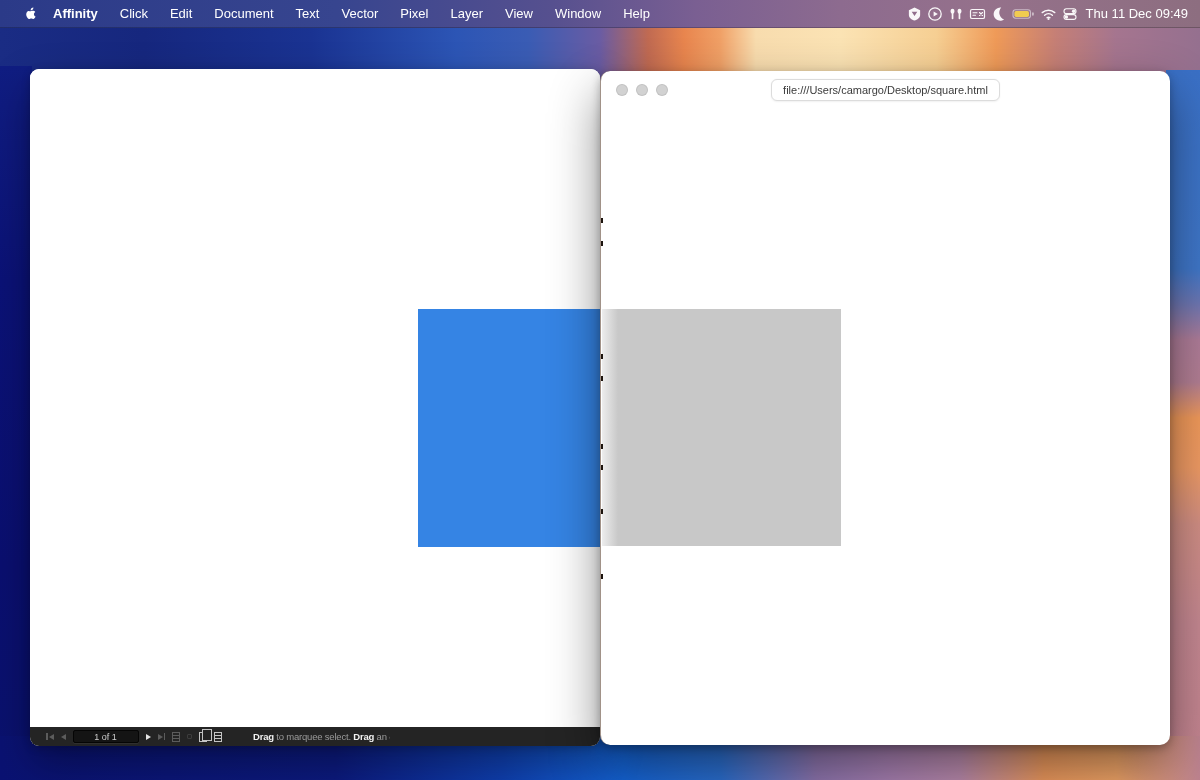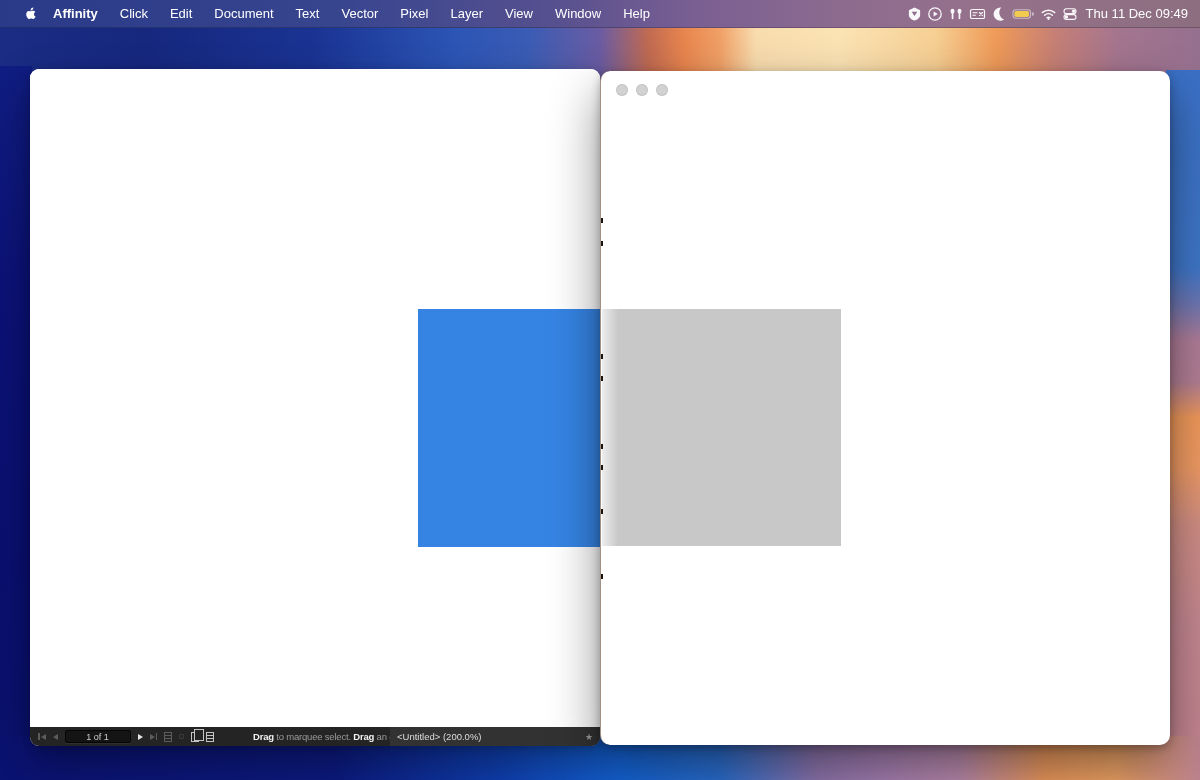--- a/index.html
+++ b/index.html
@@ -37,21 +37,21 @@
   .mb-clock { font-size:13px; margin-left:3px; white-space:nowrap; }
 
   
   .aff-win { position:absolute; z-index:2; left:30px; top:69px; width:570px; height:677px;
     background:#fff; border-radius:9px; overflow:hidden;
     box-shadow:0 18px 40px rgba(0,0,0,0.35), 0 2px 8px rgba(0,0,0,0.22); }
   .aff-canvas { position:absolute; inset:0 0 19px 0; background:#fff; }
   .aff-square { position:absolute; left:388px; top:240px; width:182px; height:238px; background:#3584e4; }
 
   .aff-status { position:absolute; left:0; right:0; bottom:0; height:19px; background:#242424;
-    display:flex; align-items:center; font-size:10px; color:#9a9a9a; }
+    display:flex; align-items:center; font-size:10px; color:#9a9a9a;padding-left:8px; }
   .sb-left { display:flex; align-items:center; gap:7px; margin-left:8px; }
   .pg-btn { display:flex; align-items:center; gap:1px; }
   .tri { width:0; height:0; border-top:3.5px solid transparent; border-bottom:3.5px solid transparent; }
   .tri-left  { border-right:5px solid currentColor; }
   .tri-right { border-left:5px solid currentColor; }
   .vbar { width:1.5px; height:7px; background:currentColor; }
   .dim { color:#5c5c5c; } .lit { color:#e6e6e6; } .mid { color:#c4c4c4; }
   .page-box { width:66px; height:13px; background:#141414; border:1px solid #050505;
     border-radius:2px; color:#cdcdcd; font-size:9px; line-height:12px; text-align:center;
     box-shadow:0 1px 0 rgba(255,255,255,0.05); }
@@ -200,32 +200,31 @@
       <span class="pg-btn dim">
           <span class="tri tri-right"></span>
           <span class="vbar"></span>
         </span>
       <span class="icon-sheet dim"></span>
       <span class="icon-tiny"></span>
       <span class="icon-dup mid"></span>
       <span class="icon-sheet mid"></span>
     </span>
     <span class="sb-hint"><b>Drag</b><span> to marquee select. </span><b>Drag</b><span> an ob</span></span>
-    <span class="sb-doc">
-      <span class="lbl">&lt;Untitled&gt; (200.0%)</span>
-      <span class="sb-star">★</span>
-    </span>
   </div>
 </div>
 
 <div class="brw-win">
   <div class="brw-lights">
     <span class="light"></span>
     <span class="light"></span>
     <span class="light"></span>
+  </div>
+  <div class="url-bar">
+    <span>file:///Users/camargo/Desktop/square.html</span>
   </div>
   <div class="brw-square" style="background: linear-gradient(90deg, rgb(237, 237, 237) 0px, rgb(200, 200, 200) 16px);"></div>
   <div class="edge-tick" style="top:147px"></div>
   <div class="edge-tick" style="top:170px"></div>
   <div class="edge-tick" style="top:283px"></div>
   <div class="edge-tick" style="top:305px"></div>
   <div class="edge-tick" style="top:373px"></div>
   <div class="edge-tick" style="top:394px"></div>
   <div class="edge-tick" style="top:438px"></div>
   <div class="edge-tick" style="top:503px"></div>

